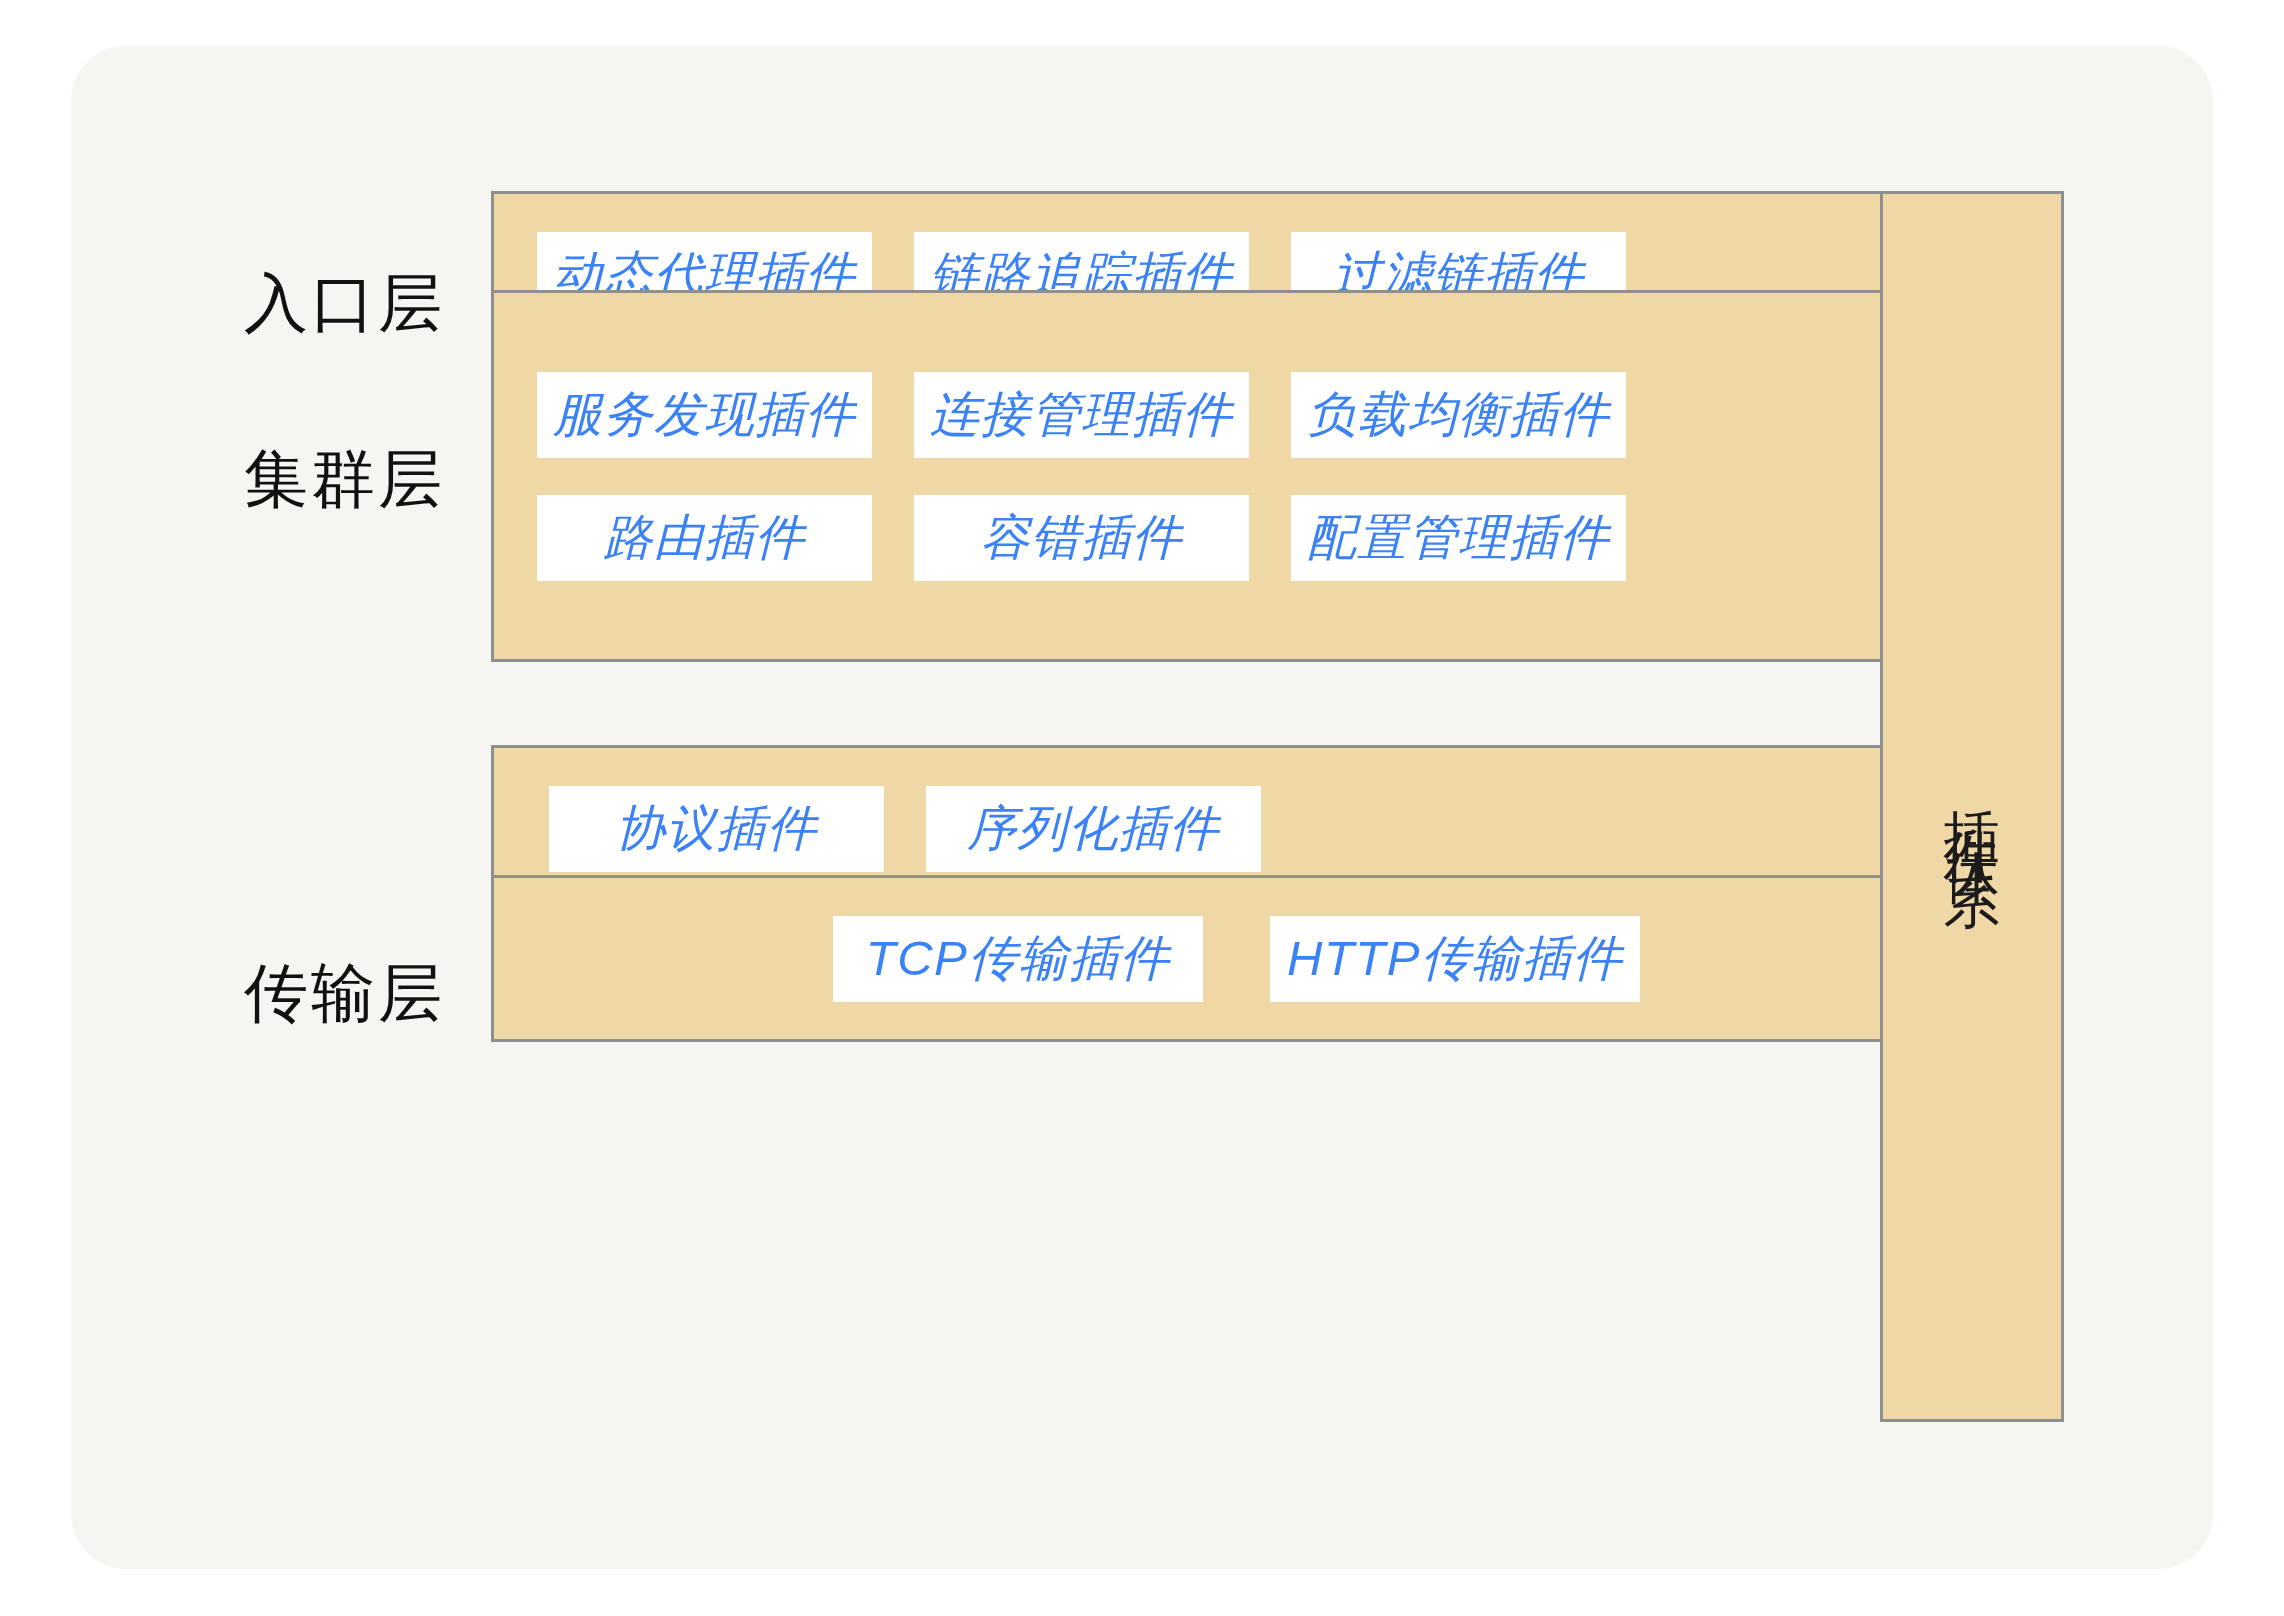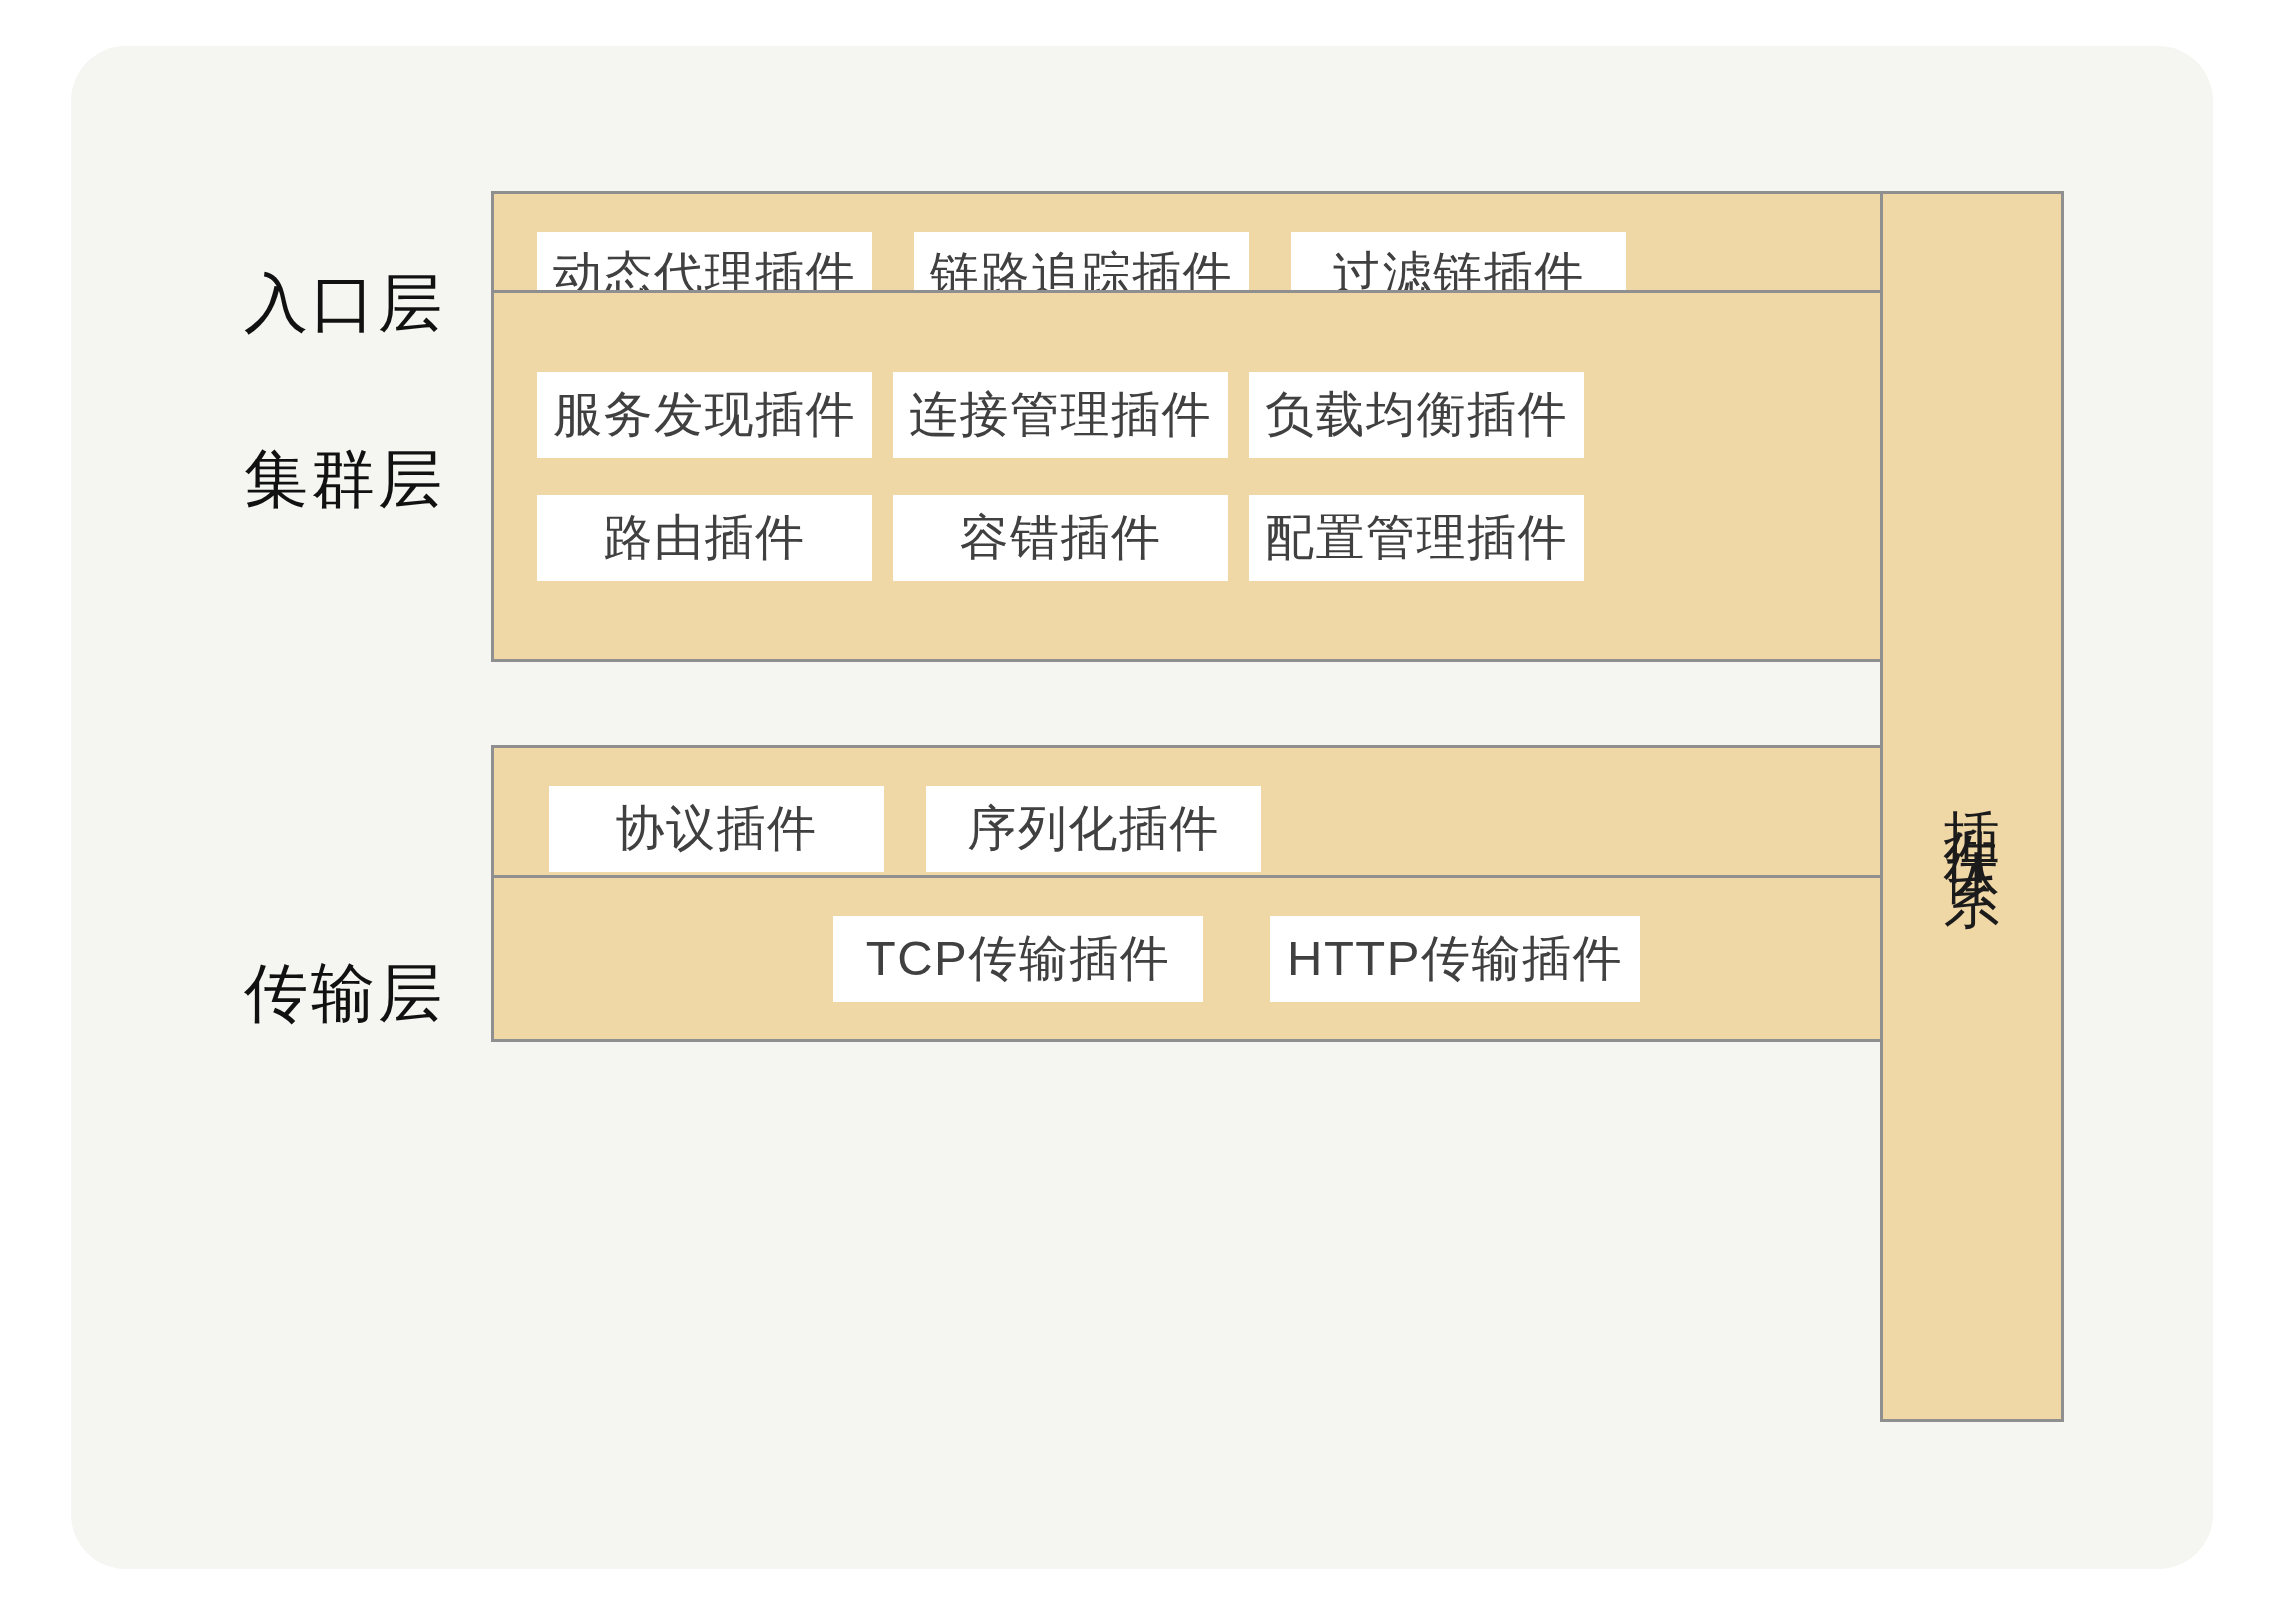--- a/index.html
+++ b/index.html
@@ -64,50 +64,51 @@
     flex-direction: row;
     justify-content: flex-start;
     align-items: center;
     width: 100%;
     box-sizing: border-box;
   }
 
   
   .chip {
     background: #ffffff;
-    color: #404040;
+    color: #3b82f6;
     font-size: 49px;
     line-height: 1;
     letter-spacing: 1.5px;
     display: flex;
     align-items: center;
     justify-content: center;
     box-sizing: border-box;
     white-space: nowrap;
     height: 86px;
+    font-style: italic;
   }
 
   
   .band-entry {
     top: 145px;
     height: 167px;
   }
   .band-entry .band-row { padding-left: 43px; }
   .band-entry .chip { width: 335px; margin-right: 42px; }
   .band-entry .chip:last-child { margin-right: 10px; }
 
   
   .band-cluster {
     top: 244px;
     height: 372px;
     justify-content: center;
   }
   .band-cluster .band-row { padding-left: 43px; }
   .band-cluster .band-row:first-child { margin-bottom: 37px; }
-  .band-cluster .chip { width: 335px; margin-right: 21px; }
+  .band-cluster .chip { width: 335px; margin-right: 42px; }
   .band-cluster .chip:last-child { margin-right: 0; }
 
   
   .band-protocol {
     top: 699px;
     height: 167px;
   }
   .band-protocol .band-row { padding-left: 55px; }
   .band-protocol .chip { width: 335px; margin-right: 42px; }
   .band-protocol .chip:last-child { margin-right: 0; }

